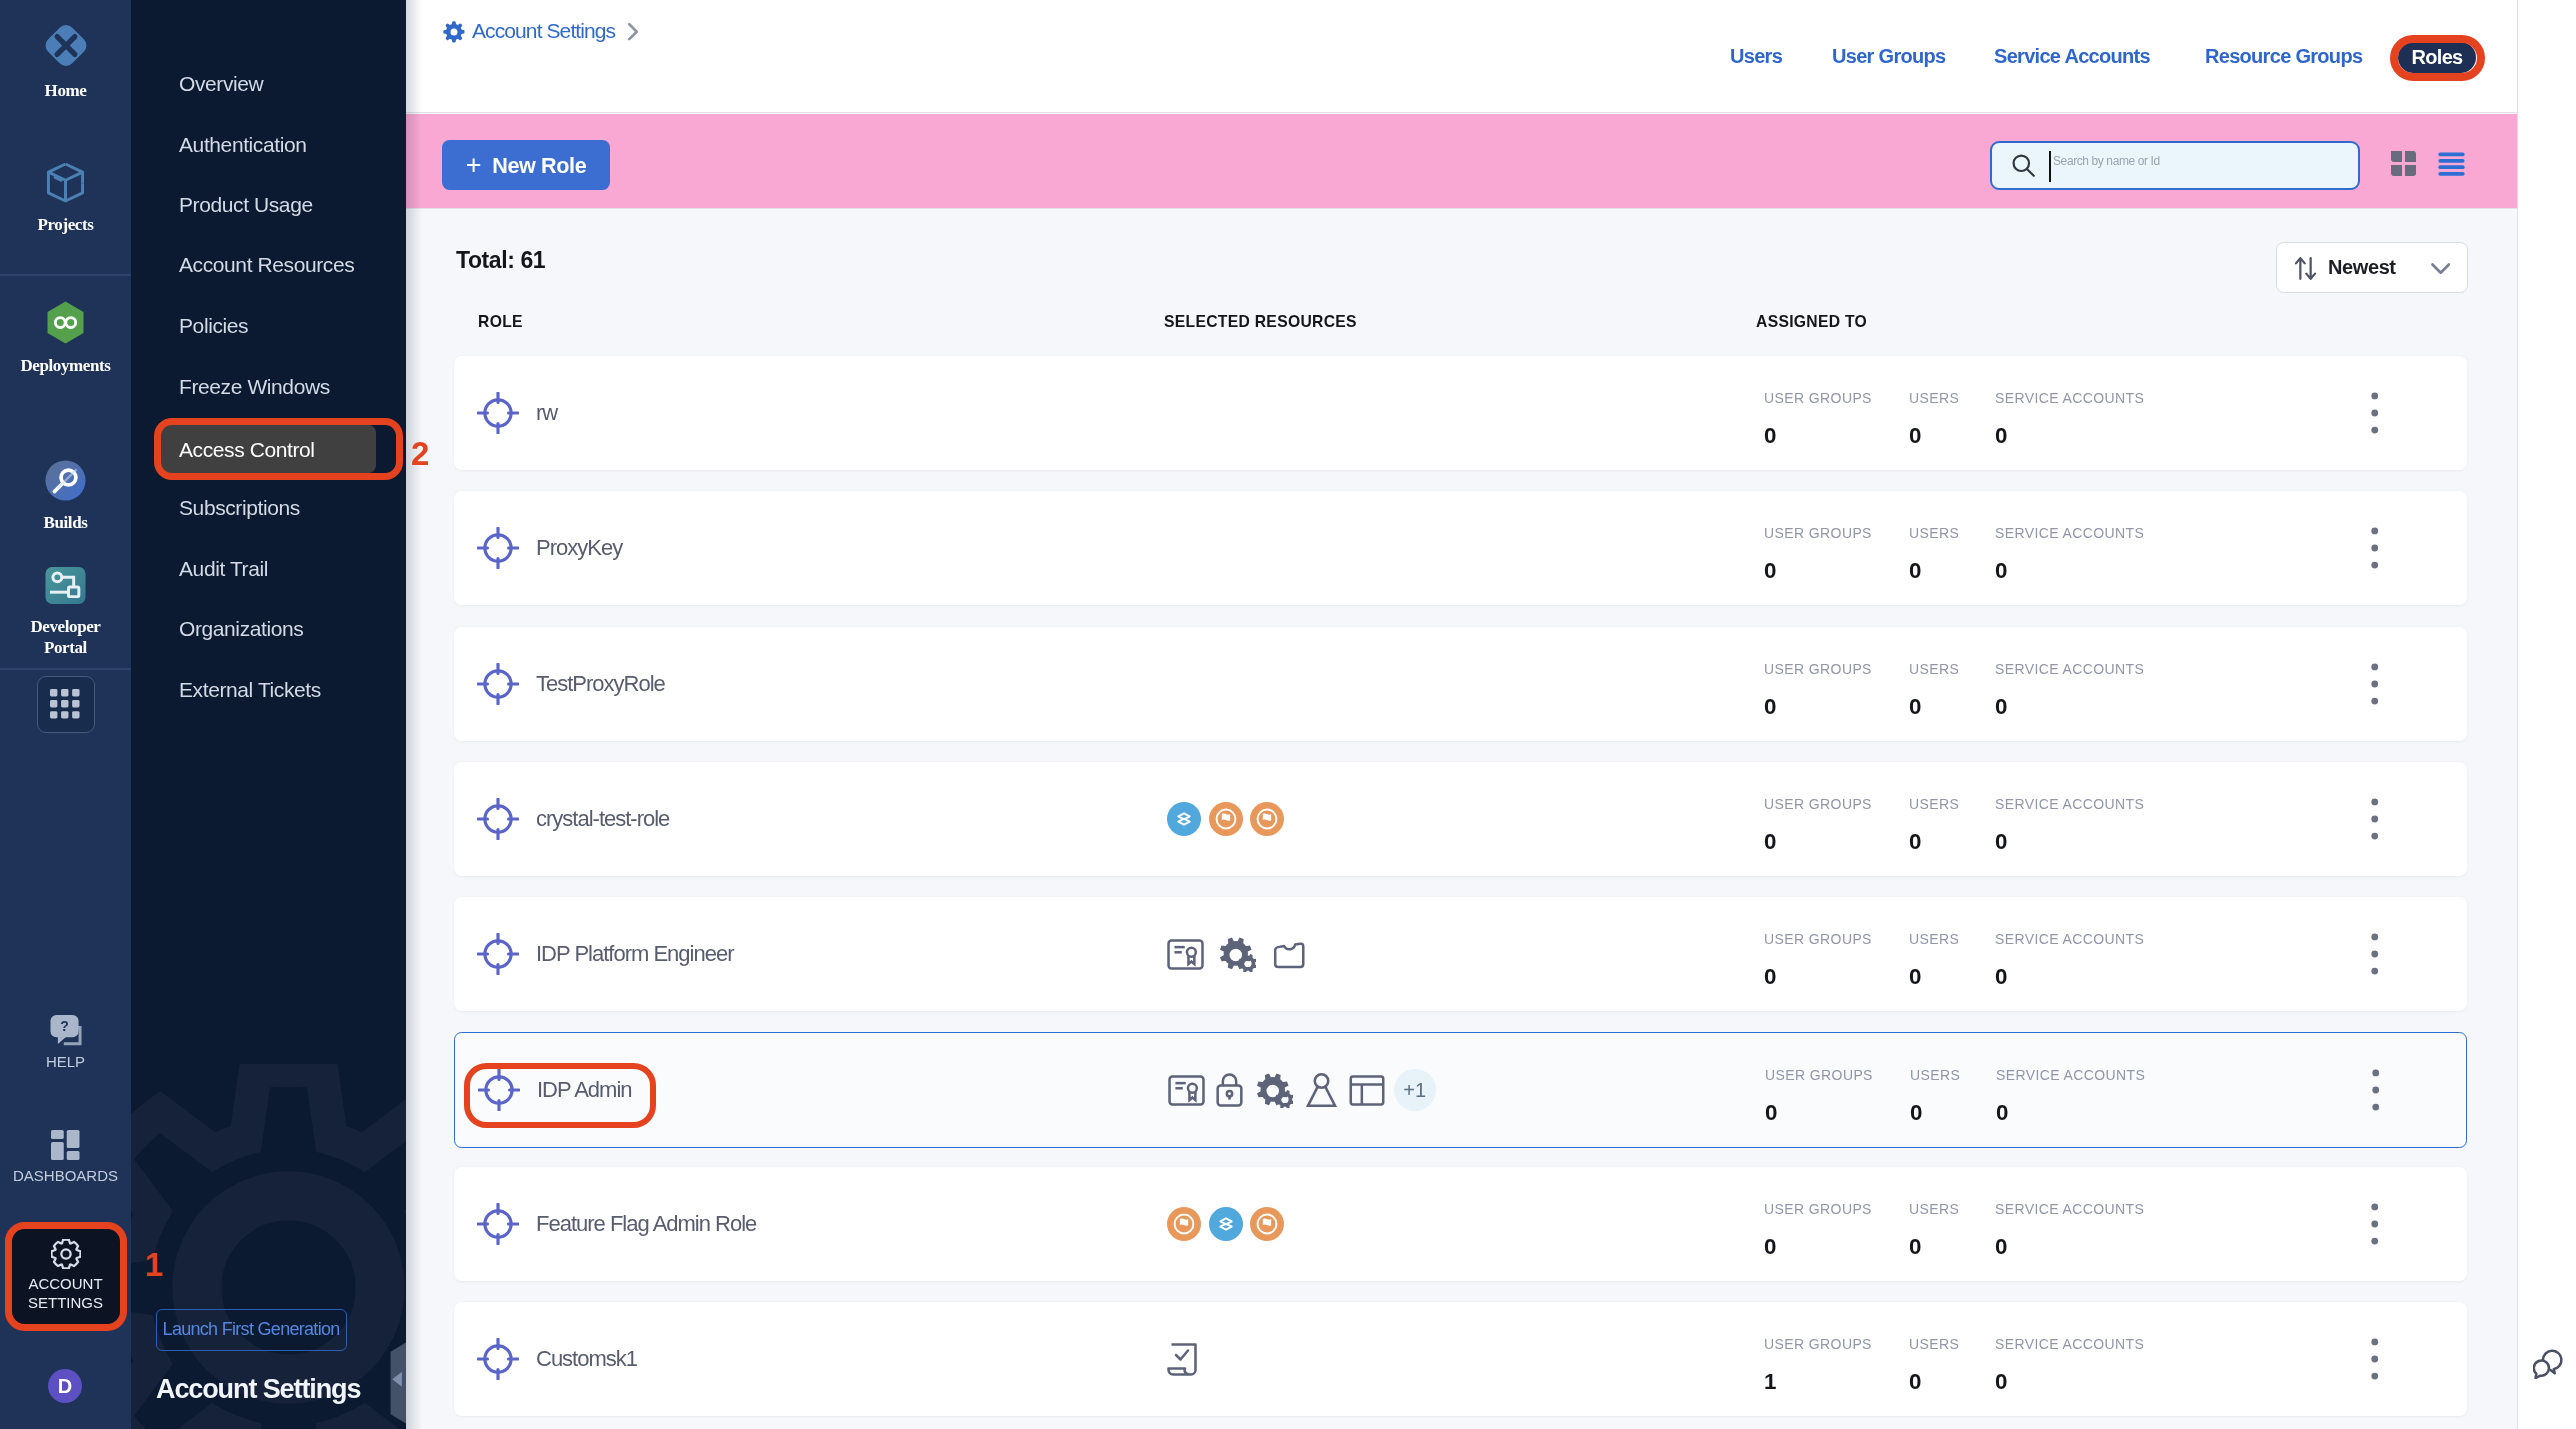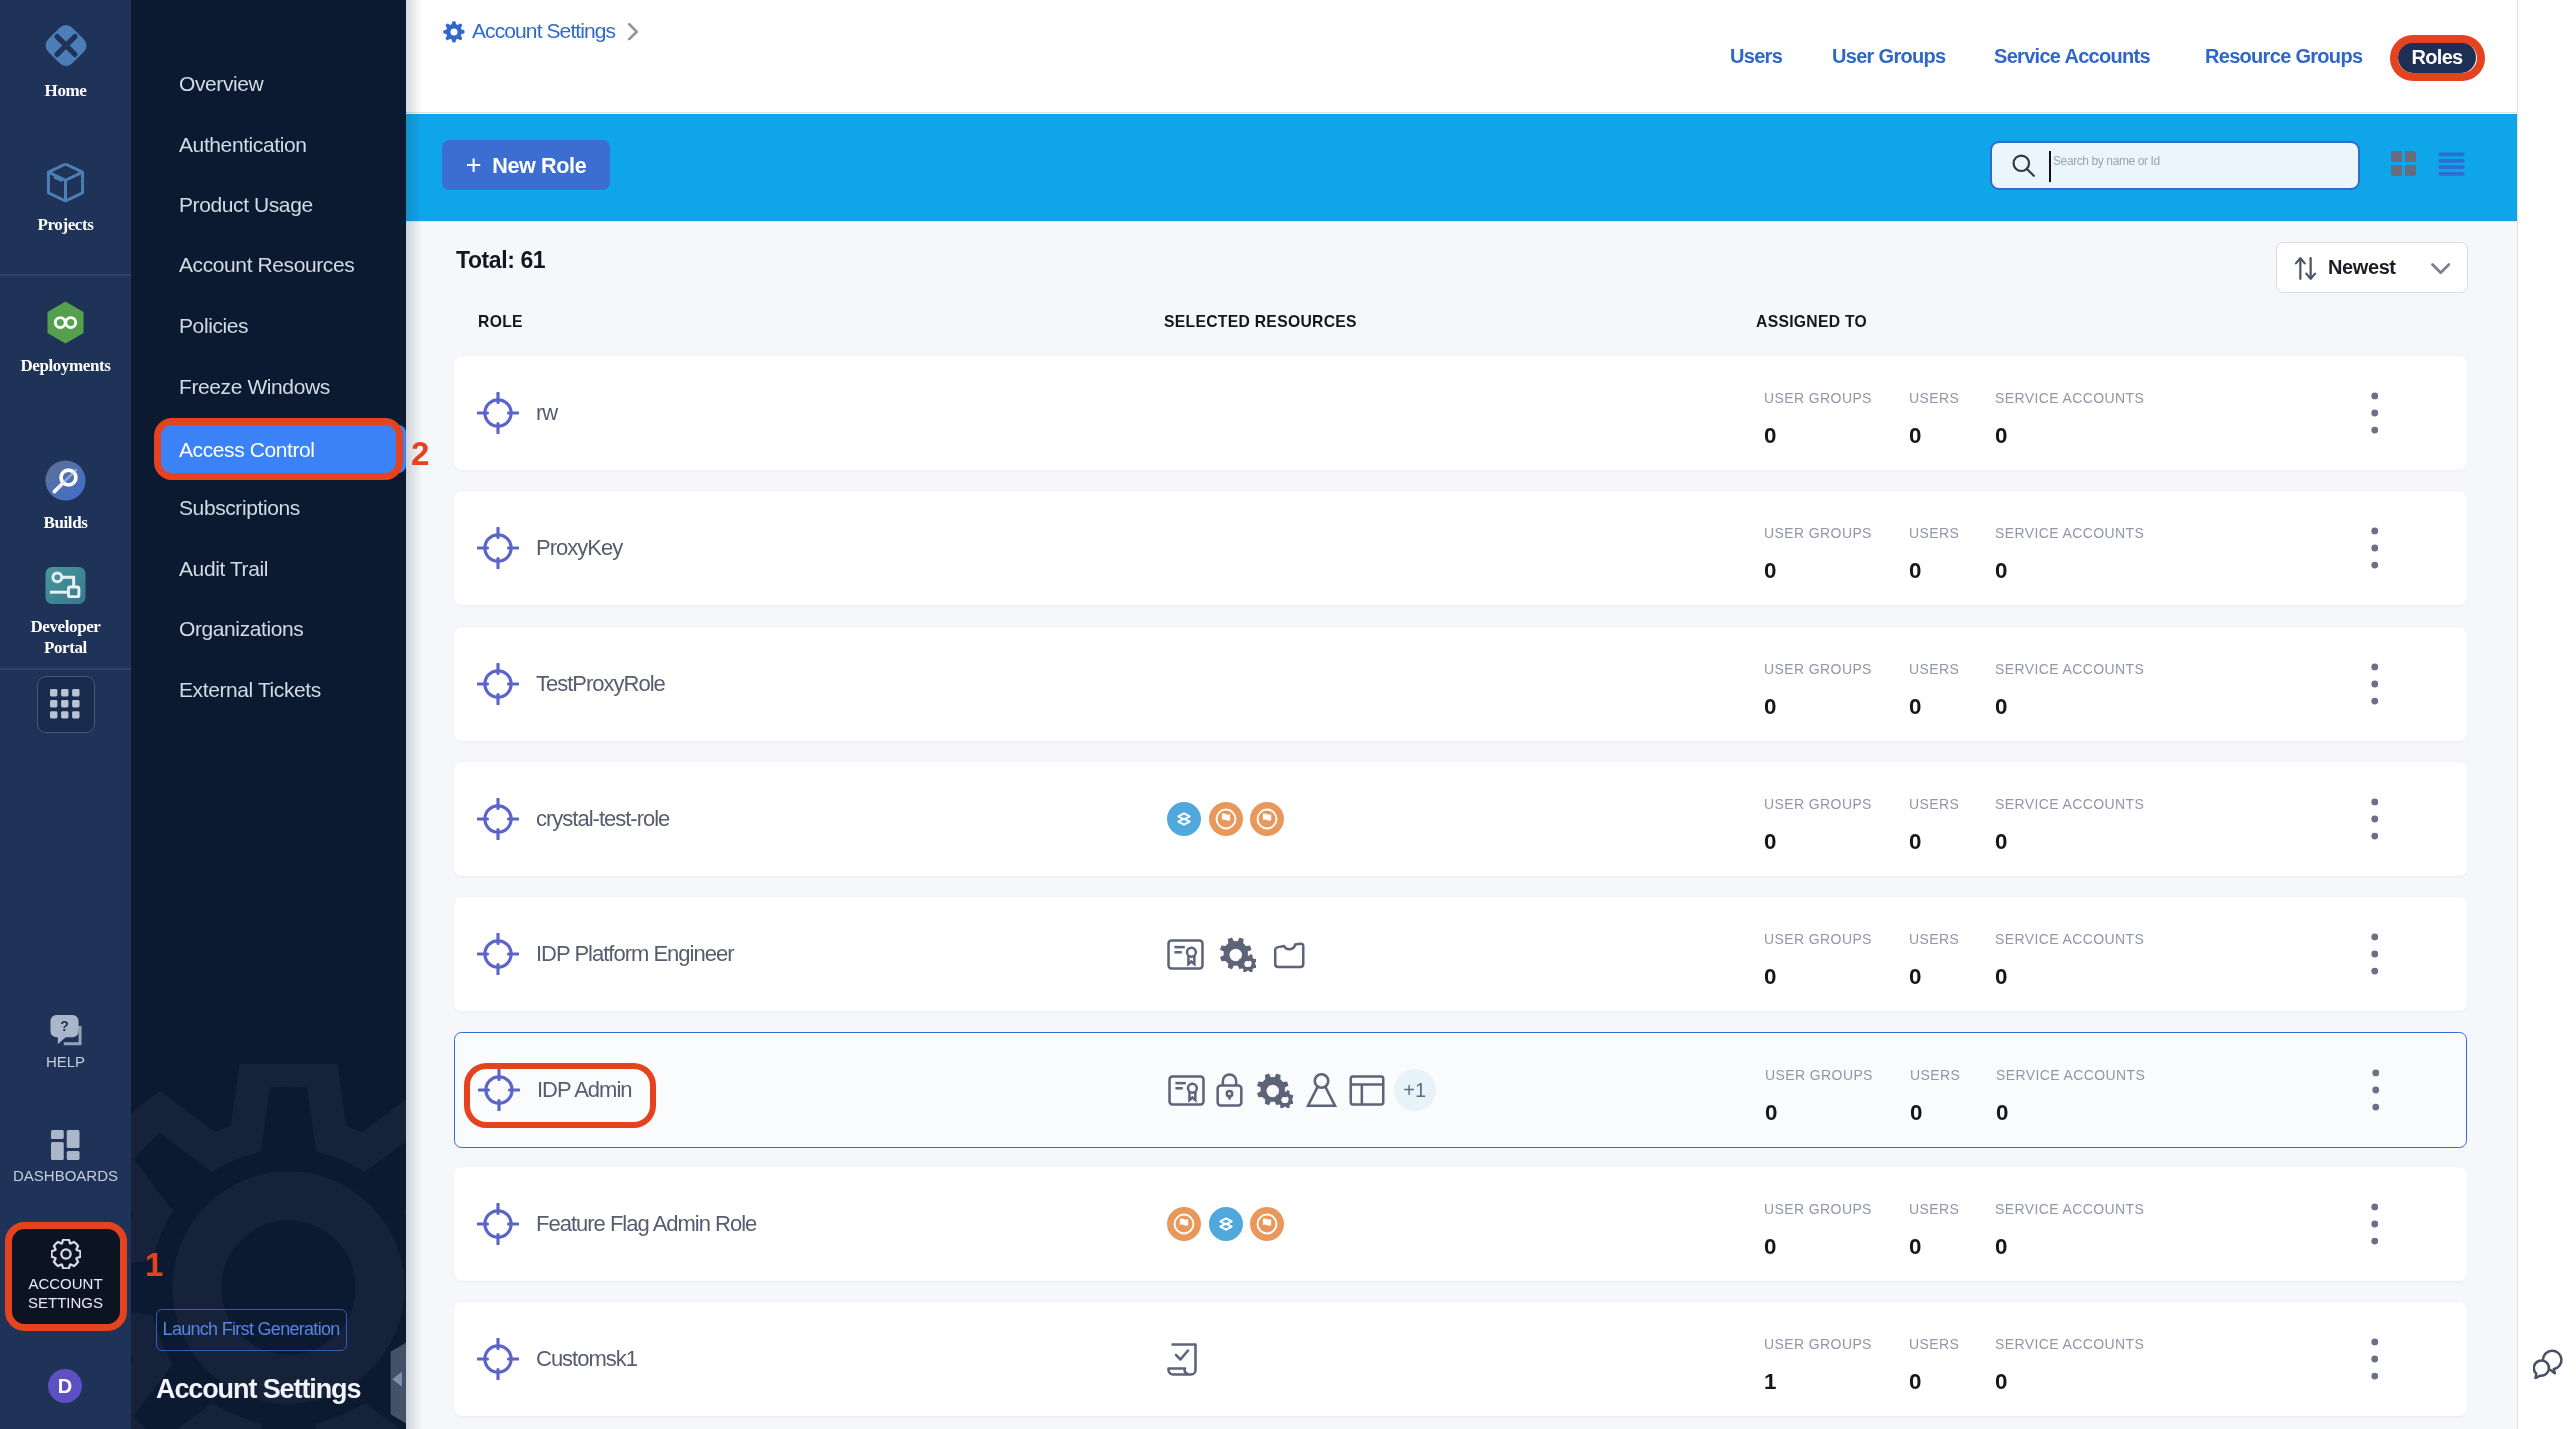--- a/index.html
+++ b/index.html
@@ -9,29 +9,29 @@
 
 #rail { position:absolute; left:0; top:0; width:131px; height:1430px; background:#1e3357; }
 .rail-sep { position:absolute; left:0; width:131px; height:1.5px; background:#2c4268; }
 .rail-item { position:absolute; left:0; width:131px; text-align:center; color:#ffffff; }
 .rail-label { font-size:17px; letter-spacing:-0.4px; font-weight:700; color:#ffffff; line-height:21px;font-family:Liberation Serif, serif; }
 .rail-label-sm { font-size:15px; font-weight:400; color:#c3cddd; line-height:18.6px; }
 
 
 #panel { position:absolute; left:131px; top:0; width:275px; height:1430px; background:#0b1a30; overflow:hidden; }
 .menu-item { position:absolute; left:48px; font-size:21px; letter-spacing:-0.4px; color:#d3dae5; }
-#ac-pill { position:absolute; left:30px; top:425px; width:245px; height:48px; background:#3b82f6; border-radius:7.5px; }
+#ac-pill { position:absolute; left:30px; top:425px; width:215px; height:48px; background:#404040; border-radius:7.5px; }
 #ac-pill span { position:absolute; left:18px; top:12.7px; font-size:21px; letter-spacing:-0.4px; color:#ffffff; font-weight:400; }
 #launch-btn { position:absolute; left:24.6px; top:1309px; width:191px; height:42px; border:1.5px solid #2c5eb8; border-radius:6px; color:#5587e2; font-size:18px; letter-spacing:-0.7px; text-align:center; line-height:39px; }
 #panel-title { position:absolute; left:25px; top:1374px; font-size:27px; letter-spacing:-1.1px; font-weight:700; color:#f1f4f8; }
 
 
 #main { position:absolute; left:406px; top:0; width:2111px; height:1430px; background:#f5f7fa; }
 #mainheader { position:absolute; left:0; top:0; width:2111px; height:113px; background:#ffffff; border-bottom:1.5px solid #e2e3ea; }
-#toolbar { position:absolute; left:0; top:114px; width:2111px; height:108px; background:#0ea5e9; border-bottom:1.5px solid #e2e3ea; }
+#toolbar { position:absolute; left:0; top:114px; width:2111px; height:95px; background:#f9a8d4; border-bottom:1.5px solid #e2e3ea; }
 #leftshadow { position:absolute; left:0; top:0; width:16.4px; height:1430px; background:linear-gradient(90deg, rgba(30,40,60,0.18), rgba(30,40,60,0)); }
 
 .crumb-link { position:absolute; left:66px; top:19.4px; font-size:21px; letter-spacing:-0.9px; color:#2f6acb; }
 #title { position:absolute; left:37px; top:54px; font-size:31px; letter-spacing:-1.8px; font-weight:700; color:#101116; }
 
 .topnav { position:absolute; top:45px; font-size:20px; letter-spacing:-0.7px; font-weight:700; color:#2f66cb; }
 #roles-pill { position:absolute; left:1992px; top:42px; width:78px; height:31px; background:#1d2f55; border-radius:15.7px; color:#ffffff; font-size:20px; letter-spacing:-0.7px; font-weight:700; text-align:center; line-height:31px; }
 
 #newrole-btn { position:absolute; left:36px; top:26px; width:168px; height:50px; background:#3c6dd0; border-radius:7.5px; color:#ffffff; font-size:21.6px; letter-spacing:-0.4px; font-weight:700; text-align:center; line-height:50px; }
 #searchbox { position:absolute; left:1584px; top:27px; width:370px; height:49px; background:#eaf6fc; border:2.2px solid #2f6bd1; border-radius:9px; }

